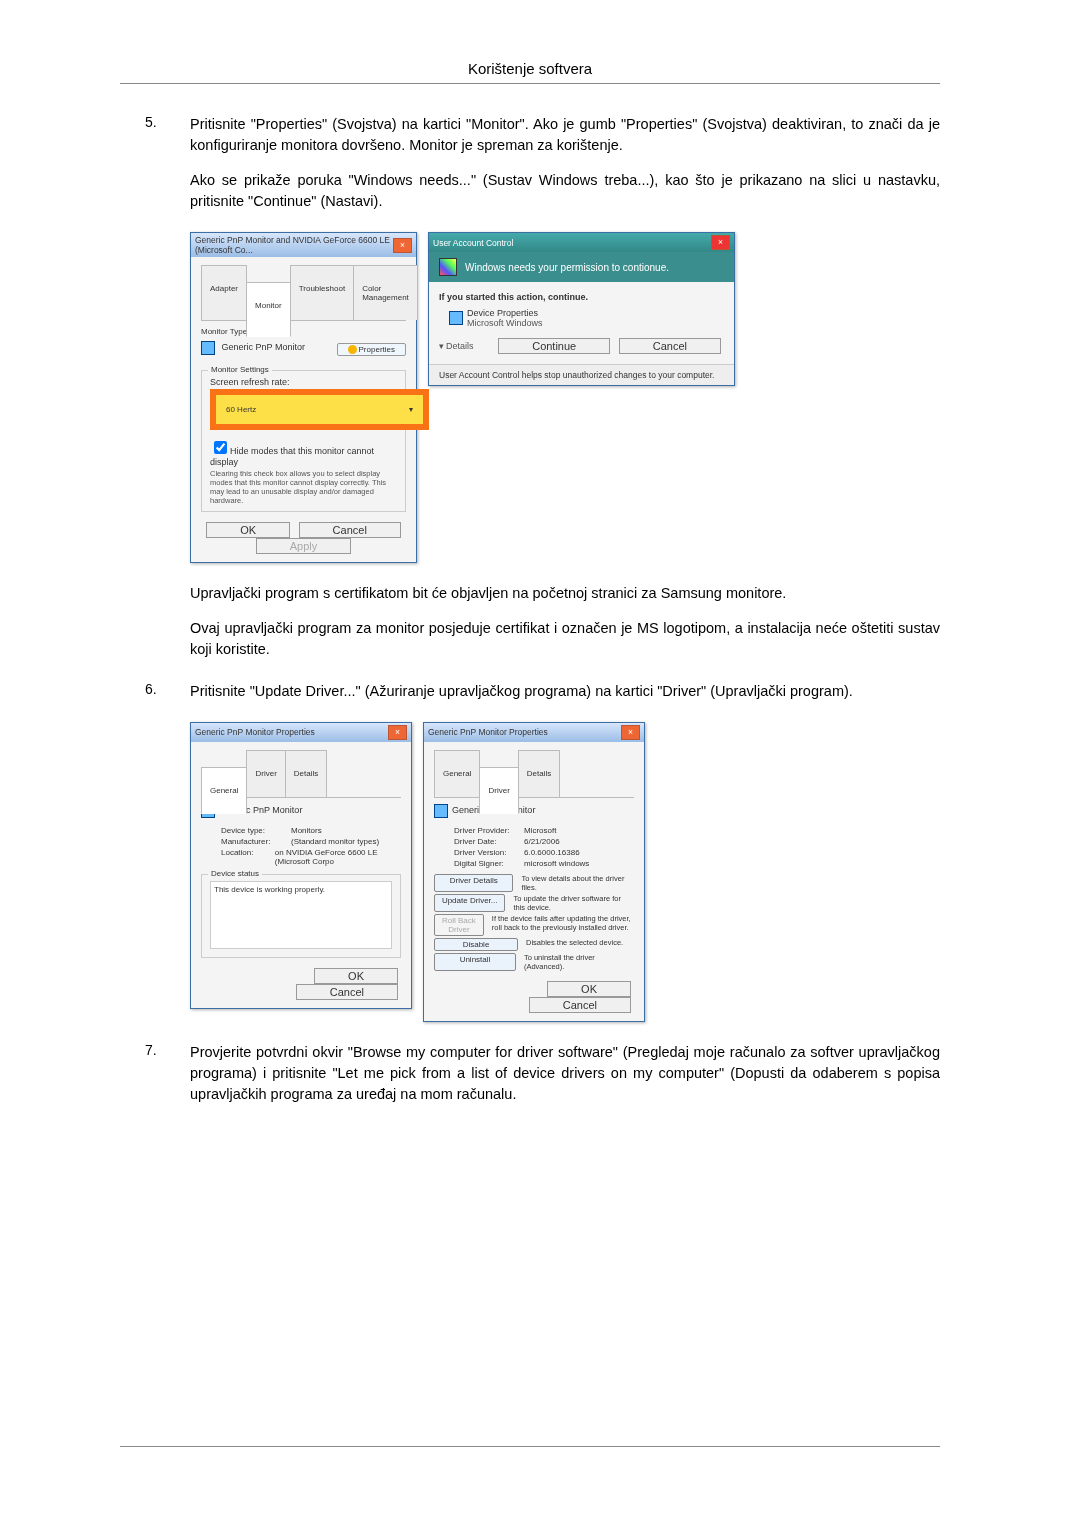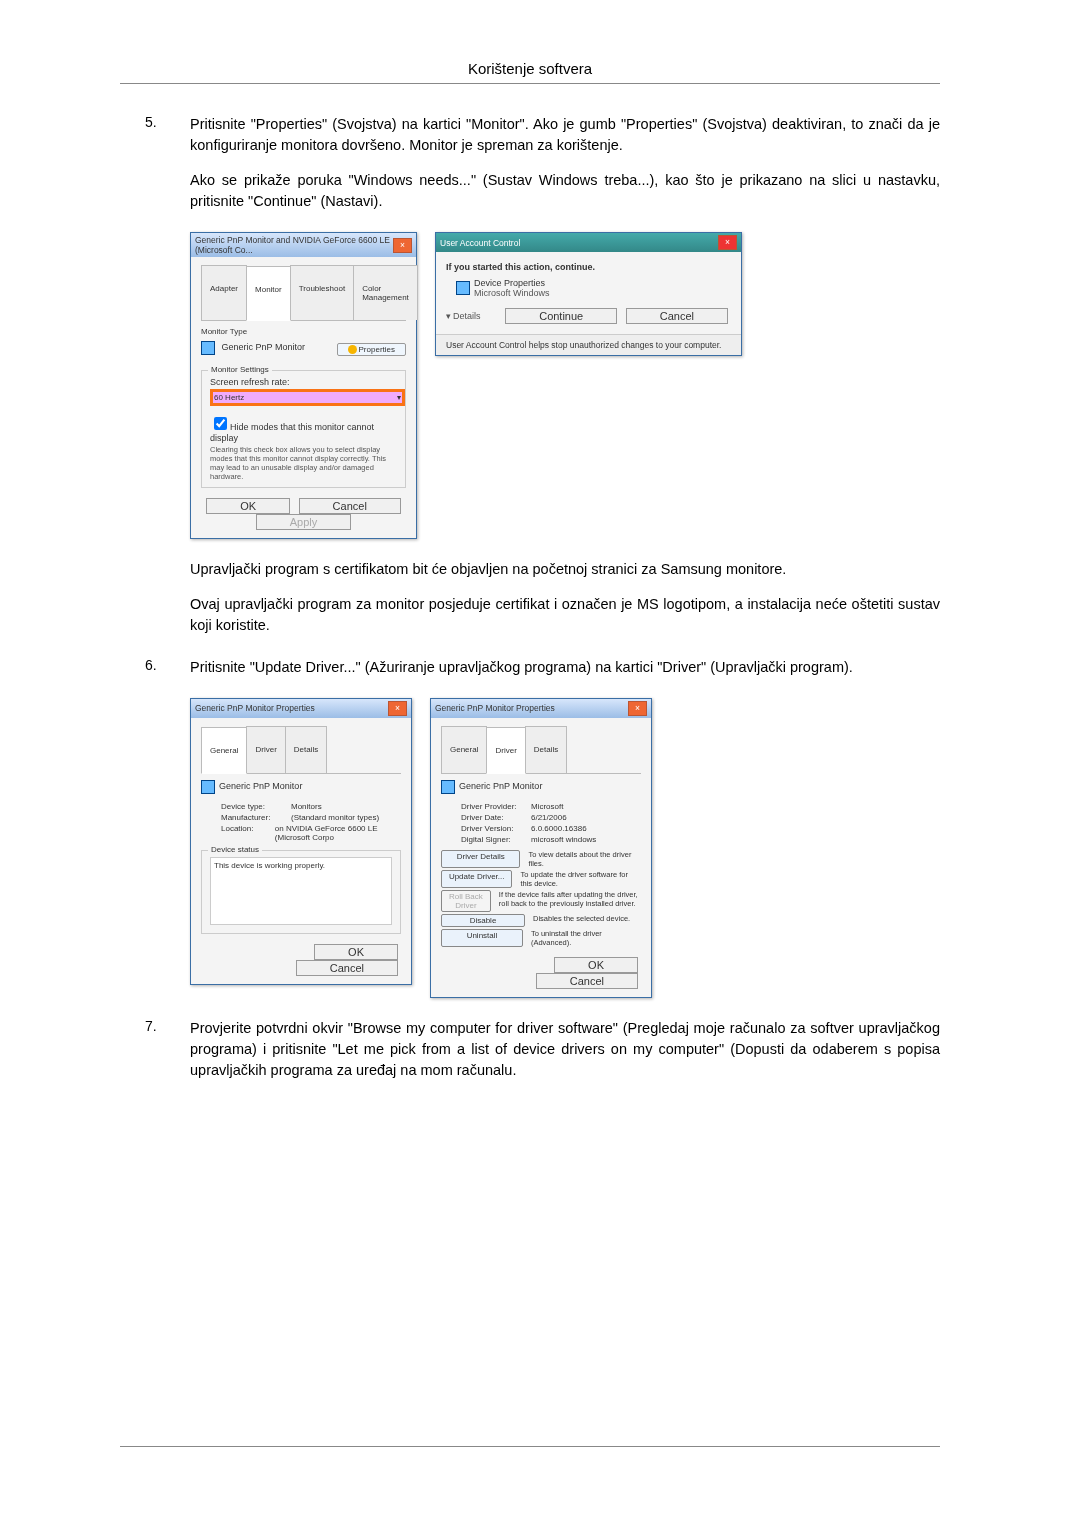--- a/index.html
+++ b/index.html
@@ -1,33 +1,33 @@
 <!DOCTYPE html>
 <html><head>
 <meta charset="utf-8">
 <style>
 body{margin:0;font-family:Arial,sans-serif;font-size:14px;color:#000;background:#fff}
 .page{width:1060px;height:1527px;box-sizing:border-box;padding:60px 120px 80px 120px;position:relative}
 .header-title{text-align:center;font-size:15px;padding-bottom:6px;border-bottom:1px solid #888;margin-bottom:30px}
 .instr{margin-left:70px;margin-bottom:20px}
 .num{position:absolute;margin-left:-45px}
 .p{line-height:1.45;text-align:justify;margin-bottom:14px;font-size:14.5px}
-.screens{margin:6px 0 20px 70px;display:flex;gap:18px;align-items:flex-start}
+.screens{margin:6px 0 20px 70px;display:flex;gap:11px;align-items:flex-start}
 .win{border:1px solid #3a6ea5;background:#f4f4f4;font-size:9px;color:#333;box-shadow:1px 1px 3px rgba(0,0,0,.3)}
 .titlebar{background:linear-gradient(#d7e6fb,#9bbde6);color:#333;padding:2px 4px;font-size:8.5px;display:flex;justify-content:space-between;align-items:center}
 .titlebar .x{background:#e63;color:#fff;padding:0 6px;border:1px solid #b53;line-height:13px}
 .pad{padding:8px 10px}
 .tabs{display:flex;border-bottom:1px solid #bbb;margin-bottom:6px}
 .tab{padding:18px 8px;border:1px solid #bbb;border-bottom:none;margin-right:-1px;background:#eee;font-size:8px}
-.tab.act{background:#fff;border-bottom:1px solid #fff;position:relative;top:1px}
+.tab.act{background:#fff;border-bottom:1px solid #fff;position:relative;top:17px}
 .group{border:1px solid #ccc;padding:6px 8px;margin-bottom:6px;position:relative}
 .groupt{position:absolute;top:-6px;left:6px;background:#f4f4f4;padding:0 3px;font-size:8px}
 .properties-btn{display:inline-block;border:1px solid #999;border-radius:2px;padding:1px 10px;font-size:8px;background:#eff6fd;float:right;margin-top:2px}
 .props-icon{display:inline-block;width:9px;height:9px;border-radius:50%;background:#f7b500;margin-right:2px;vertical-align:middle}
-.combo{width:100%;border:3px solid #f97316;background:#f0abfc;font-size:8px;padding:1px;margin-top:2px}
+.combo{width:100%;border:6px solid #f97316;background:#fde047;font-size:8px;padding:10px;margin-top:2px}
 .chk{margin-right:3px}
 .btnrow{text-align:center;margin-top:10px}
 .btn{display:inline-block;border:1px solid #999;border-radius:0;background:#f0f0f0;padding:1px 33px;font-size:11px;margin:0 3px}
 .uac{width:305px}
 .uac .titlebar{background:linear-gradient(#4aa,#388);color:#fff}
 .uac .x{background:#e33}
 .uacmsg{background:#3b8e8e;color:#fff;padding:6px 10px;display:flex;align-items:center;font-size:10px}
 .shield{width:16px;height:16px;margin-right:8px;background:linear-gradient(45deg,#f55,#55f,#5f5,#ff5);border:1px solid #333}
 .uacbody{padding:10px;font-size:9px}
 .monicon{display:inline-block;width:12px;height:12px;background:#6bf;border:1px solid #048;margin-right:4px;vertical-align:middle}
@@ -87,20 +87,24 @@
           <span class="btn" style="color:#aaa">Apply</span>
         </div>
       </div>
     </div>
 
     <div class="win uac">
       <div class="titlebar">
           <span>User Account Control</span>
           <span class="x">×</span>
         </div>
+      <div class="uacmsg">
+          <span class="shield"></span>
+          <span>Windows needs your permission to contionue.</span>
+        </div>
       <div class="uacbody">
         <div style="font-weight:bold;margin-bottom:6px">If you started this action, continue.</div>
         <div style="display:flex;align-items:center;margin:4px 0 10px 10px">
           <span class="monicon"></span>
           <div>
             <div>Device Properties</div>
             <div style="color:#555">Microsoft Windows</div>
           </div>
         </div>
         <div style="display:flex;justify-content:space-between;align-items:center">

